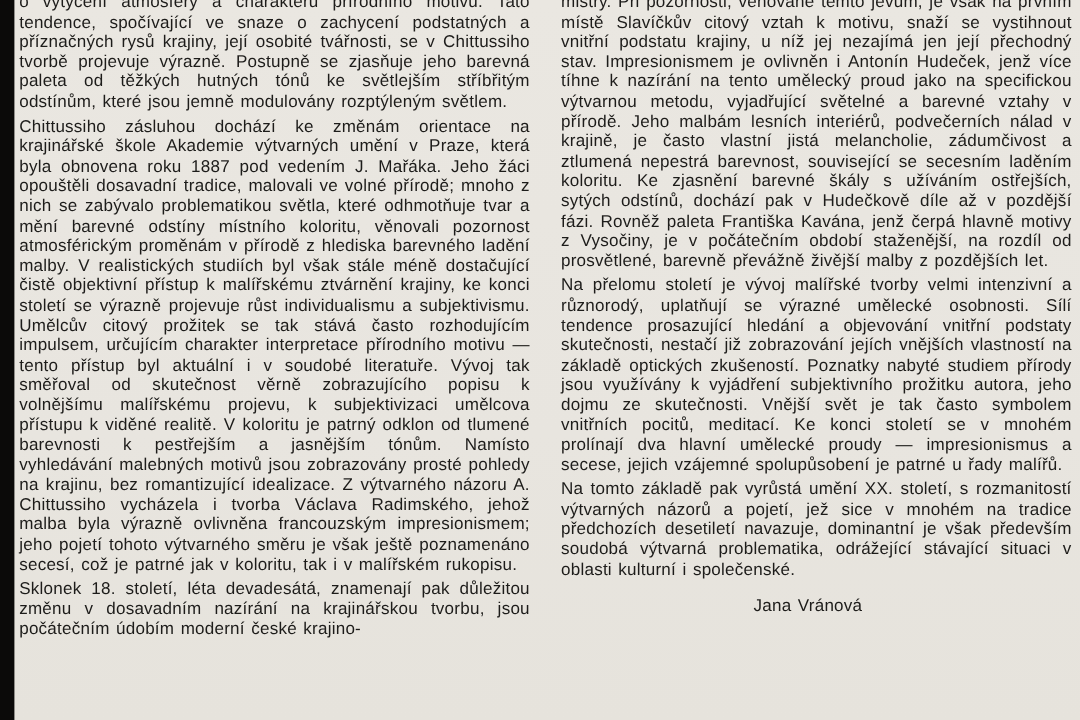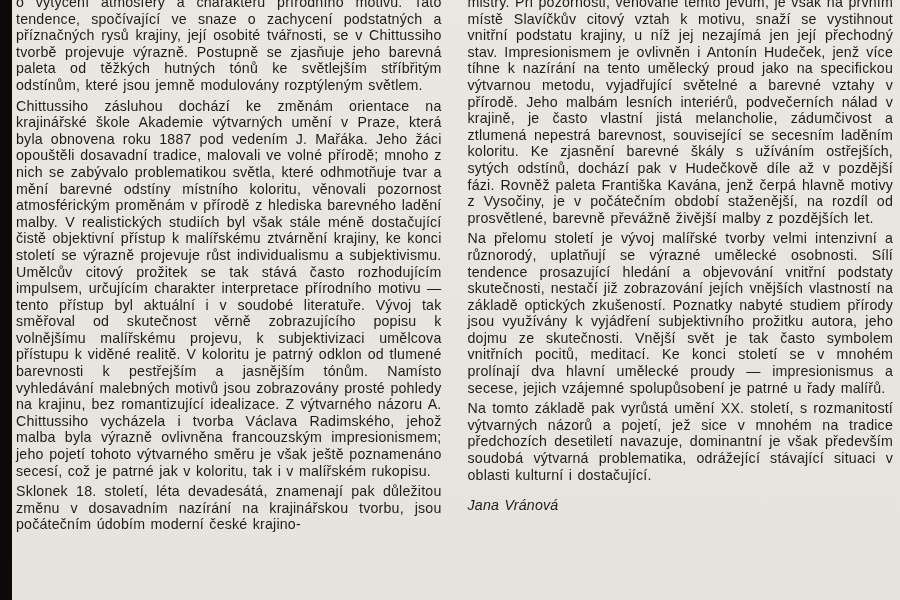--- a/index.html
+++ b/index.html
@@ -44,37 +44,36 @@
     line-height: 16.6px;
     letter-spacing: 0.2px;
     word-spacing: 1.2px;
     hyphens: auto;
     -webkit-hyphens: auto;
   }
   .col p {
     margin: 0 0 4px 0;
   }
   .signature {
-    text-align: left;
+    text-align: center;
     padding-right: 14px;
     margin-top: 14px !important;
-    font-style: italic;
   }
 </style>
 </head>
 <body>
 
 <div class="page" style="color: rgb(29, 28, 26);">
   <div class="scan-edge" style="background: rgb(11, 10, 9);"></div>
   <div class="columns">
     <div class="col">
       <p>o vytyčení atmosféry a charakteru přírodního motivu. Tato tendence, spočívající ve snaze o zachycení podstatných a příznačných rysů krajiny, její osobité tvářnosti, se v Chittussiho tvorbě projevuje výrazně. Postupně se zjasňuje jeho barevná paleta od těžkých hutných tónů ke světlejším stříbřitým odstínům, které jsou jemně modulovány rozptýleným světlem.</p>
       <p>Chittussiho zásluhou dochází ke změnám orientace na krajinářské škole Akademie výtvarných umění v Praze, která byla obnovena roku 1887 pod vedením J. Mařáka. Jeho žáci opouštěli dosavadní tradice, malovali ve volné přírodě; mnoho z nich se zabývalo problematikou světla, které odhmotňuje tvar a mění barevné odstíny místního koloritu, věnovali pozornost atmosférickým proměnám v přírodě z hlediska barevného ladění malby. V realistických studiích byl však stále méně dostačující čistě objektivní přístup k malířskému ztvárnění krajiny, ke konci století se výrazně projevuje růst individualismu a subjektivismu. Umělcův citový prožitek se tak stává často rozhodujícím impulsem, určujícím charakter interpretace přírodního motivu — tento přístup byl aktuální i v soudobé literatuře. Vývoj tak směřoval od skutečnost věrně zobrazujícího popisu k volnějšímu malířskému projevu, k subjektivizaci umělcova přístupu k viděné realitě. V koloritu je patrný odklon od tlumené barevnosti k pestřejším a jasnějším tónům. Namísto vyhledávání malebných motivů jsou zobrazovány prosté pohledy na krajinu, bez romantizující idealizace. Z výtvarného názoru A. Chittussiho vycházela i tvorba Václava Radimského, jehož malba byla výrazně ovlivněna francouzským impresionismem; jeho pojetí tohoto výtvarného směru je však ještě poznamenáno secesí, což je patrné jak v koloritu, tak i v malířském rukopisu.</p>
       <p>Sklonek 18. století, léta devadesátá, znamenají pak důležitou změnu v dosavadním nazírání na krajinářskou tvorbu, jsou počátečním údobím moderní české krajino-</p>
     </div>
     <div class="col">
       <p>mistry. Při pozornosti, věnované těmto jevům, je však na prvním místě Slavíčkův citový vztah k motivu, snaží se vystihnout vnitřní podstatu krajiny, u níž jej nezajímá jen její přechodný stav. Impresionismem je ovlivněn i Antonín Hudeček, jenž více tíhne k nazírání na tento umělecký proud jako na specifickou výtvarnou metodu, vyjadřující světelné a barevné vztahy v přírodě. Jeho malbám lesních interiérů, podvečerních nálad v krajině, je často vlastní jistá melancholie, zádumčivost a ztlumená nepestrá barevnost, související se secesním laděním koloritu. Ke zjasnění barevné škály s užíváním ostřejších, sytých odstínů, dochází pak v Hudečkově díle až v pozdější fázi. Rovněž paleta Františka Kavána, jenž čerpá hlavně motivy z Vysočiny, je v počátečním období staženější, na rozdíl od prosvětlené, barevně převážně živější malby z pozdějších let.</p>
       <p>Na přelomu století je vývoj malířské tvorby velmi intenzivní a různorodý, uplatňují se výrazné umělecké osobnosti. Sílí tendence prosazující hledání a objevování vnitřní podstaty skutečnosti, nestačí již zobrazování jejích vnějších vlastností na základě optických zkušeností. Poznatky nabyté studiem přírody jsou využívány k vyjádření subjektivního prožitku autora, jeho dojmu ze skutečnosti. Vnější svět je tak často symbolem vnitřních pocitů, meditací. Ke konci století se v mnohém prolínají dva hlavní umělecké proudy — impresionismus a secese, jejich vzájemné spolupůsobení je patrné u řady malířů.</p>
-      <p>Na tomto základě pak vyrůstá umění XX. století, s rozmanitostí výtvarných názorů a pojetí, jež sice v mnohém na tradice předchozích desetiletí navazuje, dominantní je však především soudobá výtvarná problematika, odrážející stávající situaci v oblasti kulturní i dostačující.</p>
+      <p>Na tomto základě pak vyrůstá umění XX. století, s rozmanitostí výtvarných názorů a pojetí, jež sice v mnohém na tradice předchozích desetiletí navazuje, dominantní je však především soudobá výtvarná problematika, odrážející stávající situaci v oblasti kulturní i společenské.</p>
       <p class="signature">Jana Vránová</p>
     </div>
   </div>
 </div>
 
 </body></html>

